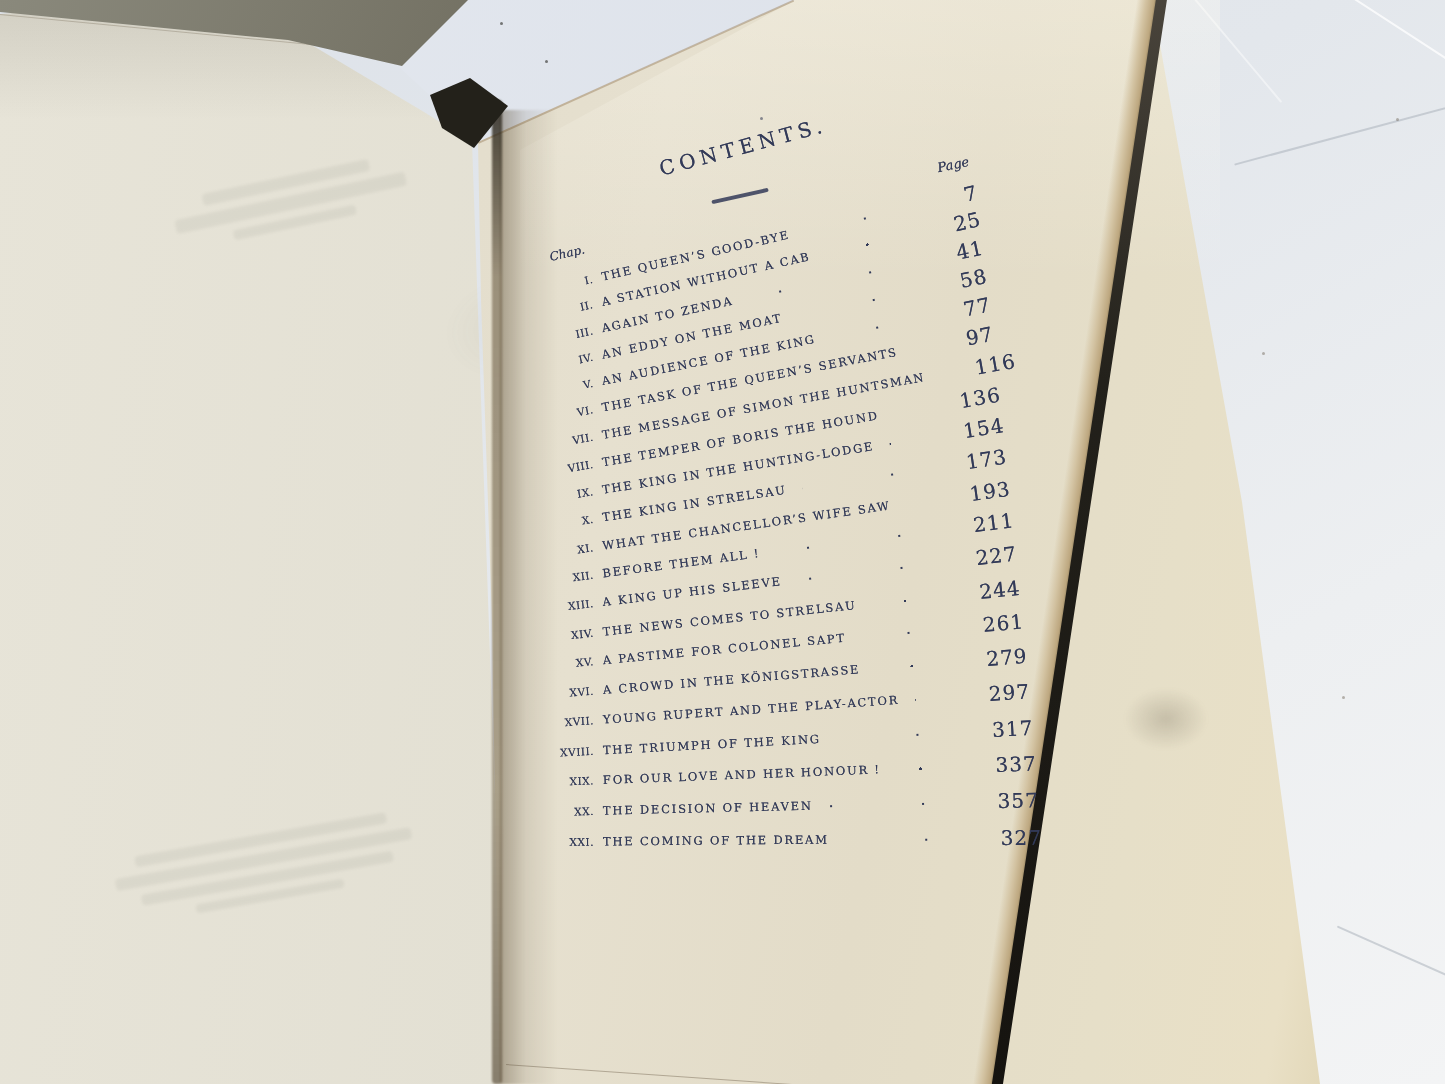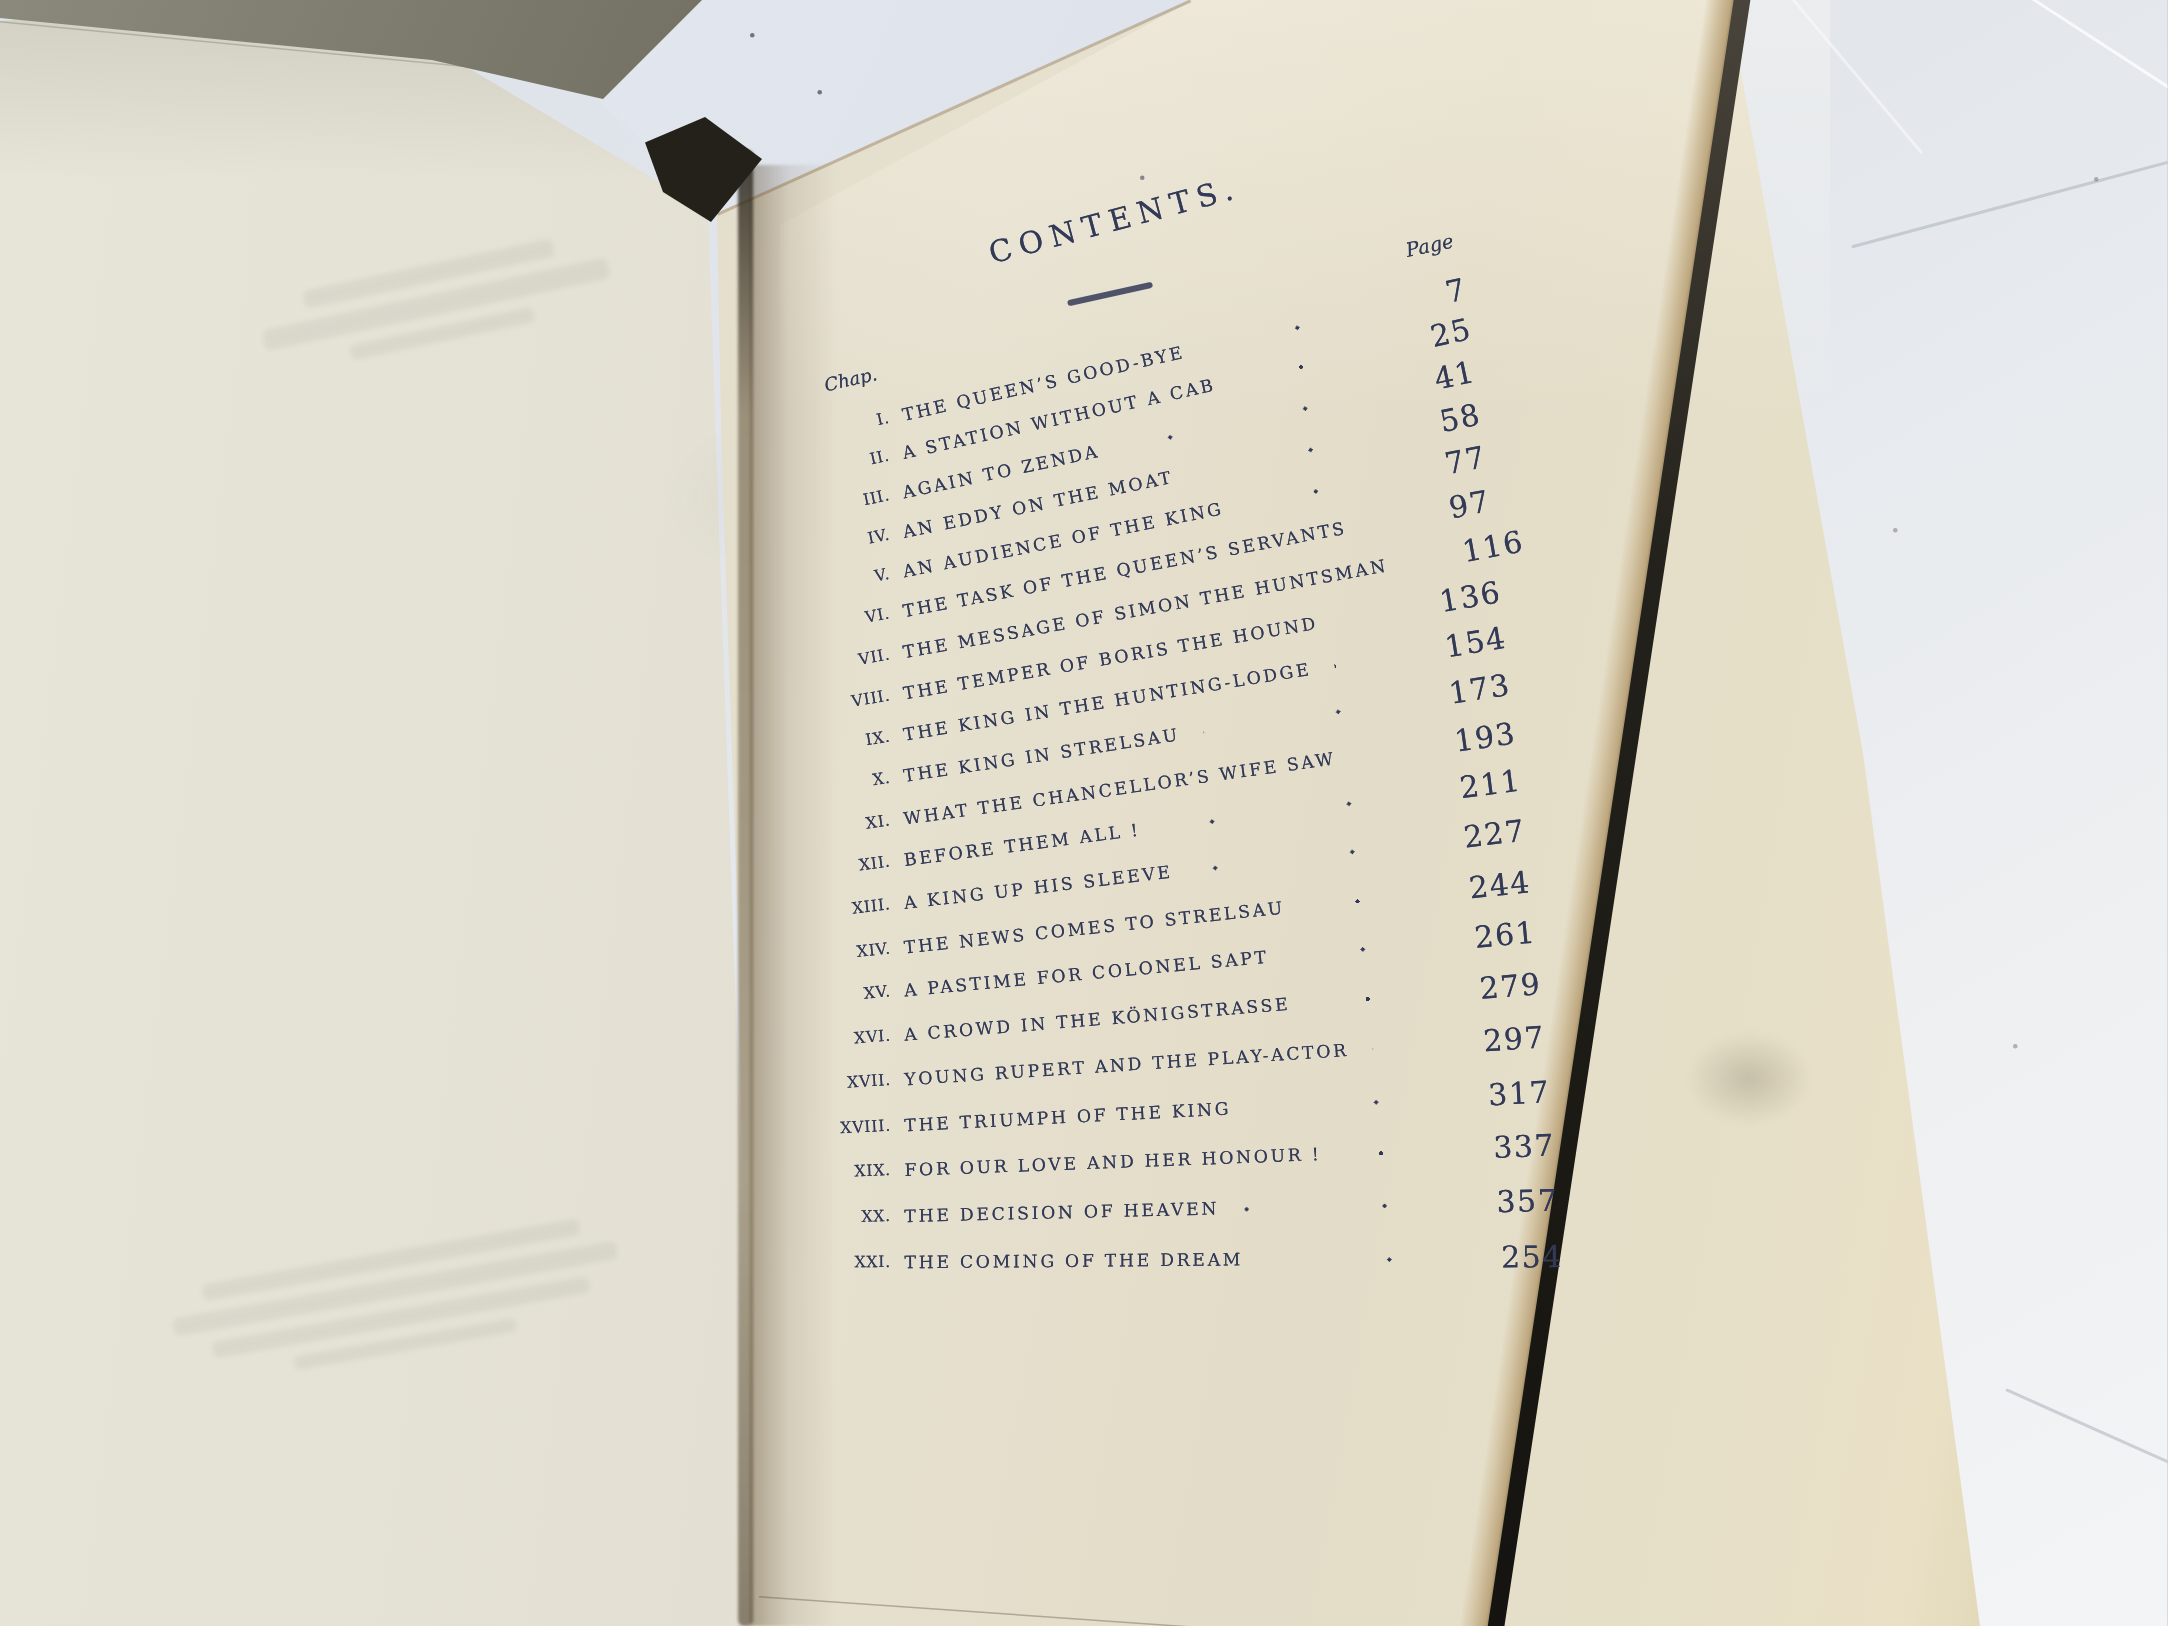--- a/index.html
+++ b/index.html
@@ -272,17 +272,17 @@
     <div class="row" style="top:801px;width:487px;--r:-1.4deg;">
         <span class="num">XX.</span>
         <span class="ttl">THE DECISION OF HEAVEN</span>
         <span class="dots"></span>
         <span class="pg">357</span>
       </div>
     <div class="row" style="top:831px;width:490px;--r:-0.5deg;">
         <span class="num">XXI.</span>
         <span class="ttl">THE COMING OF THE DREAM</span>
         <span class="dots"></span>
-        <span class="pg">254</span>
+        <span class="pg">327</span>
       </div>
   </div>
 
 </div>
 
 </body></html>

